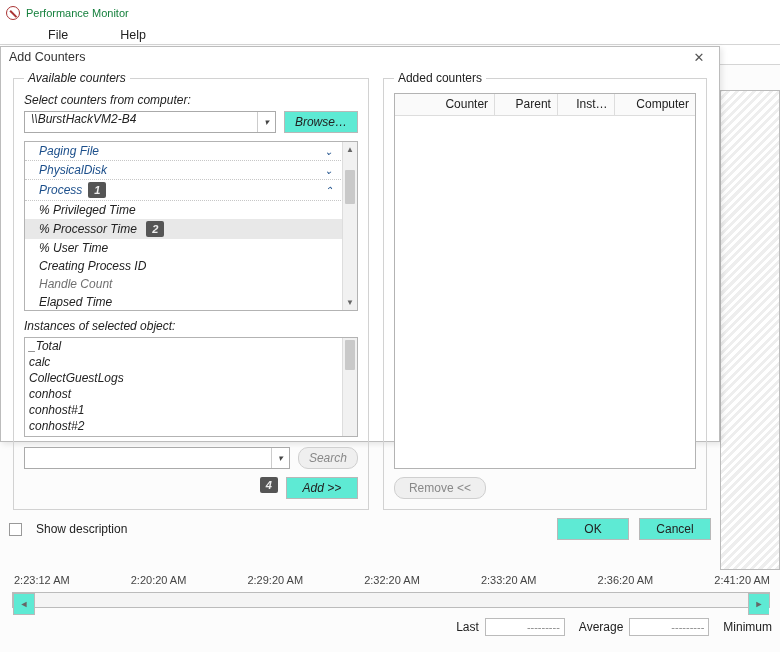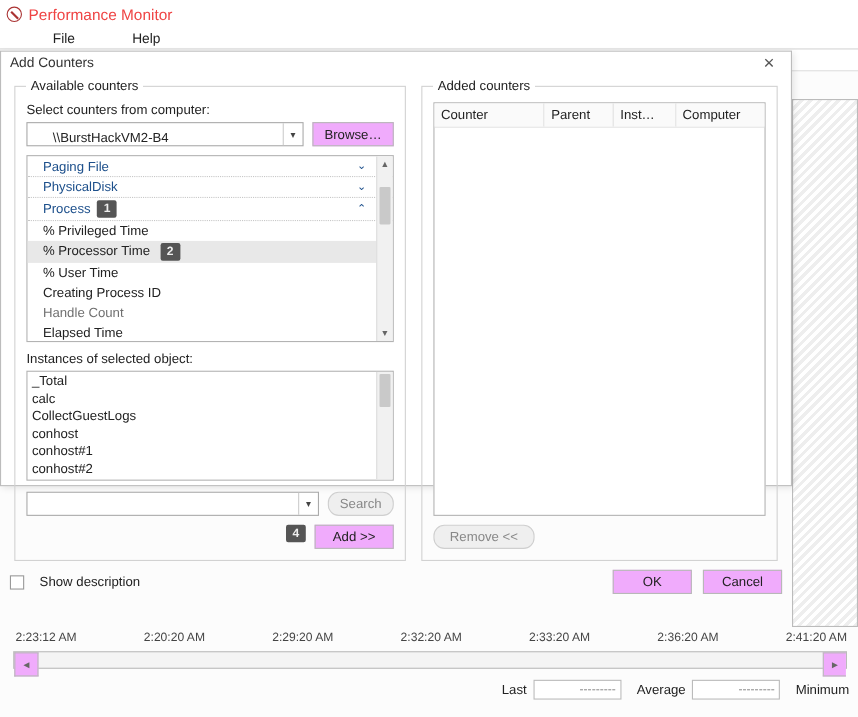--- a/index.html
+++ b/index.html
@@ -13,22 +13,22 @@
     height: 652px;
     overflow: hidden;
     position: relative;
   }
   
   .titlebar {
     height: 25px;
     display: flex;
     align-items: center;
     padding: 0 6px;
-    font-size: 14px;
-    color: #ef4444;
+    font-size: 11px;
+    color: #15803d;
     border-bottom: 0;
   }
   .titlebar .icon {
     width: 14px; height: 14px;
     border: 1.5px solid #a33;
     border-radius: 50%;
     margin-right: 6px;
     position: relative;
   }
   .titlebar .icon::after{
@@ -148,44 +148,44 @@
     border:1px solid #d2d2d2;
     padding:8px 10px 10px 10px;
     margin:0;
     position:relative;
   }
   legend{
     font-size:12px;
     padding:0 4px;
     color:#222;
   }
-  .left-pane{ flex:1.05; display:flex; flex-direction:column; }
+  .left-pane{ flex:1.05; display:flex; flex-direction:column;font-style:italic; }
   .right-pane{ flex:0.95; display:flex; flex-direction:column; }
   .label{ font-size:12px; margin-bottom:4px; }
   .combo-row{ display:flex; gap:8px; margin-bottom:8px;}
   .combo{
     flex:1;
     height:22px;
     border:1px solid #aaa;
     background:#fff;
-    display:flex;align-items:flex-end;
-    padding:0 23px;
+    display:flex;align-items:flex-start;
+    padding:0 6px;
     position:relative;
     font-size:12px;
   }
   .combo .arrow{
     position:absolute; right:0; top:0; bottom:0; width:18px;
     border-left:1px solid #ccc;
     display:flex;align-items:center;justify-content:center;
     color:#444;font-size:9px;
   }
   .btn{
     height:22px;
     padding:0 10px;
-    background:#f0abfc;
+    background:#5eead4;
     border:1px solid #b8b8b8;
     font-size:12px;
     display:flex;align-items:center;justify-content:center;
     cursor:default;
   }
   .btn.disabled{
     color:#888;
     background:#efefef;
     border-color:#cfcfcf;
     border-radius:10px;
@@ -237,21 +237,21 @@
   .instances-list .row.sel{
     background:#0a63c9;
     color:#fff;
   }
   .search-row{ display:flex; gap:8px; margin-top:10px;}
   .add-row{ display:flex; justify-content:flex-end; margin-top:8px;}
   .added-grid{
     flex:1;
     border:1px solid #b3b3b3;
     background:#fff;
-    display:flex;flex-direction:column;
+    display:flex;flex-direction:column;text-align:right;
   }
   .grid-head{
     display:flex;
     border-bottom:1px solid #ddd;
     height:22px;
   }
   .grid-head div{
     border-right:1px solid #ddd;
     padding:3px 6px;
     font-size:12px;

